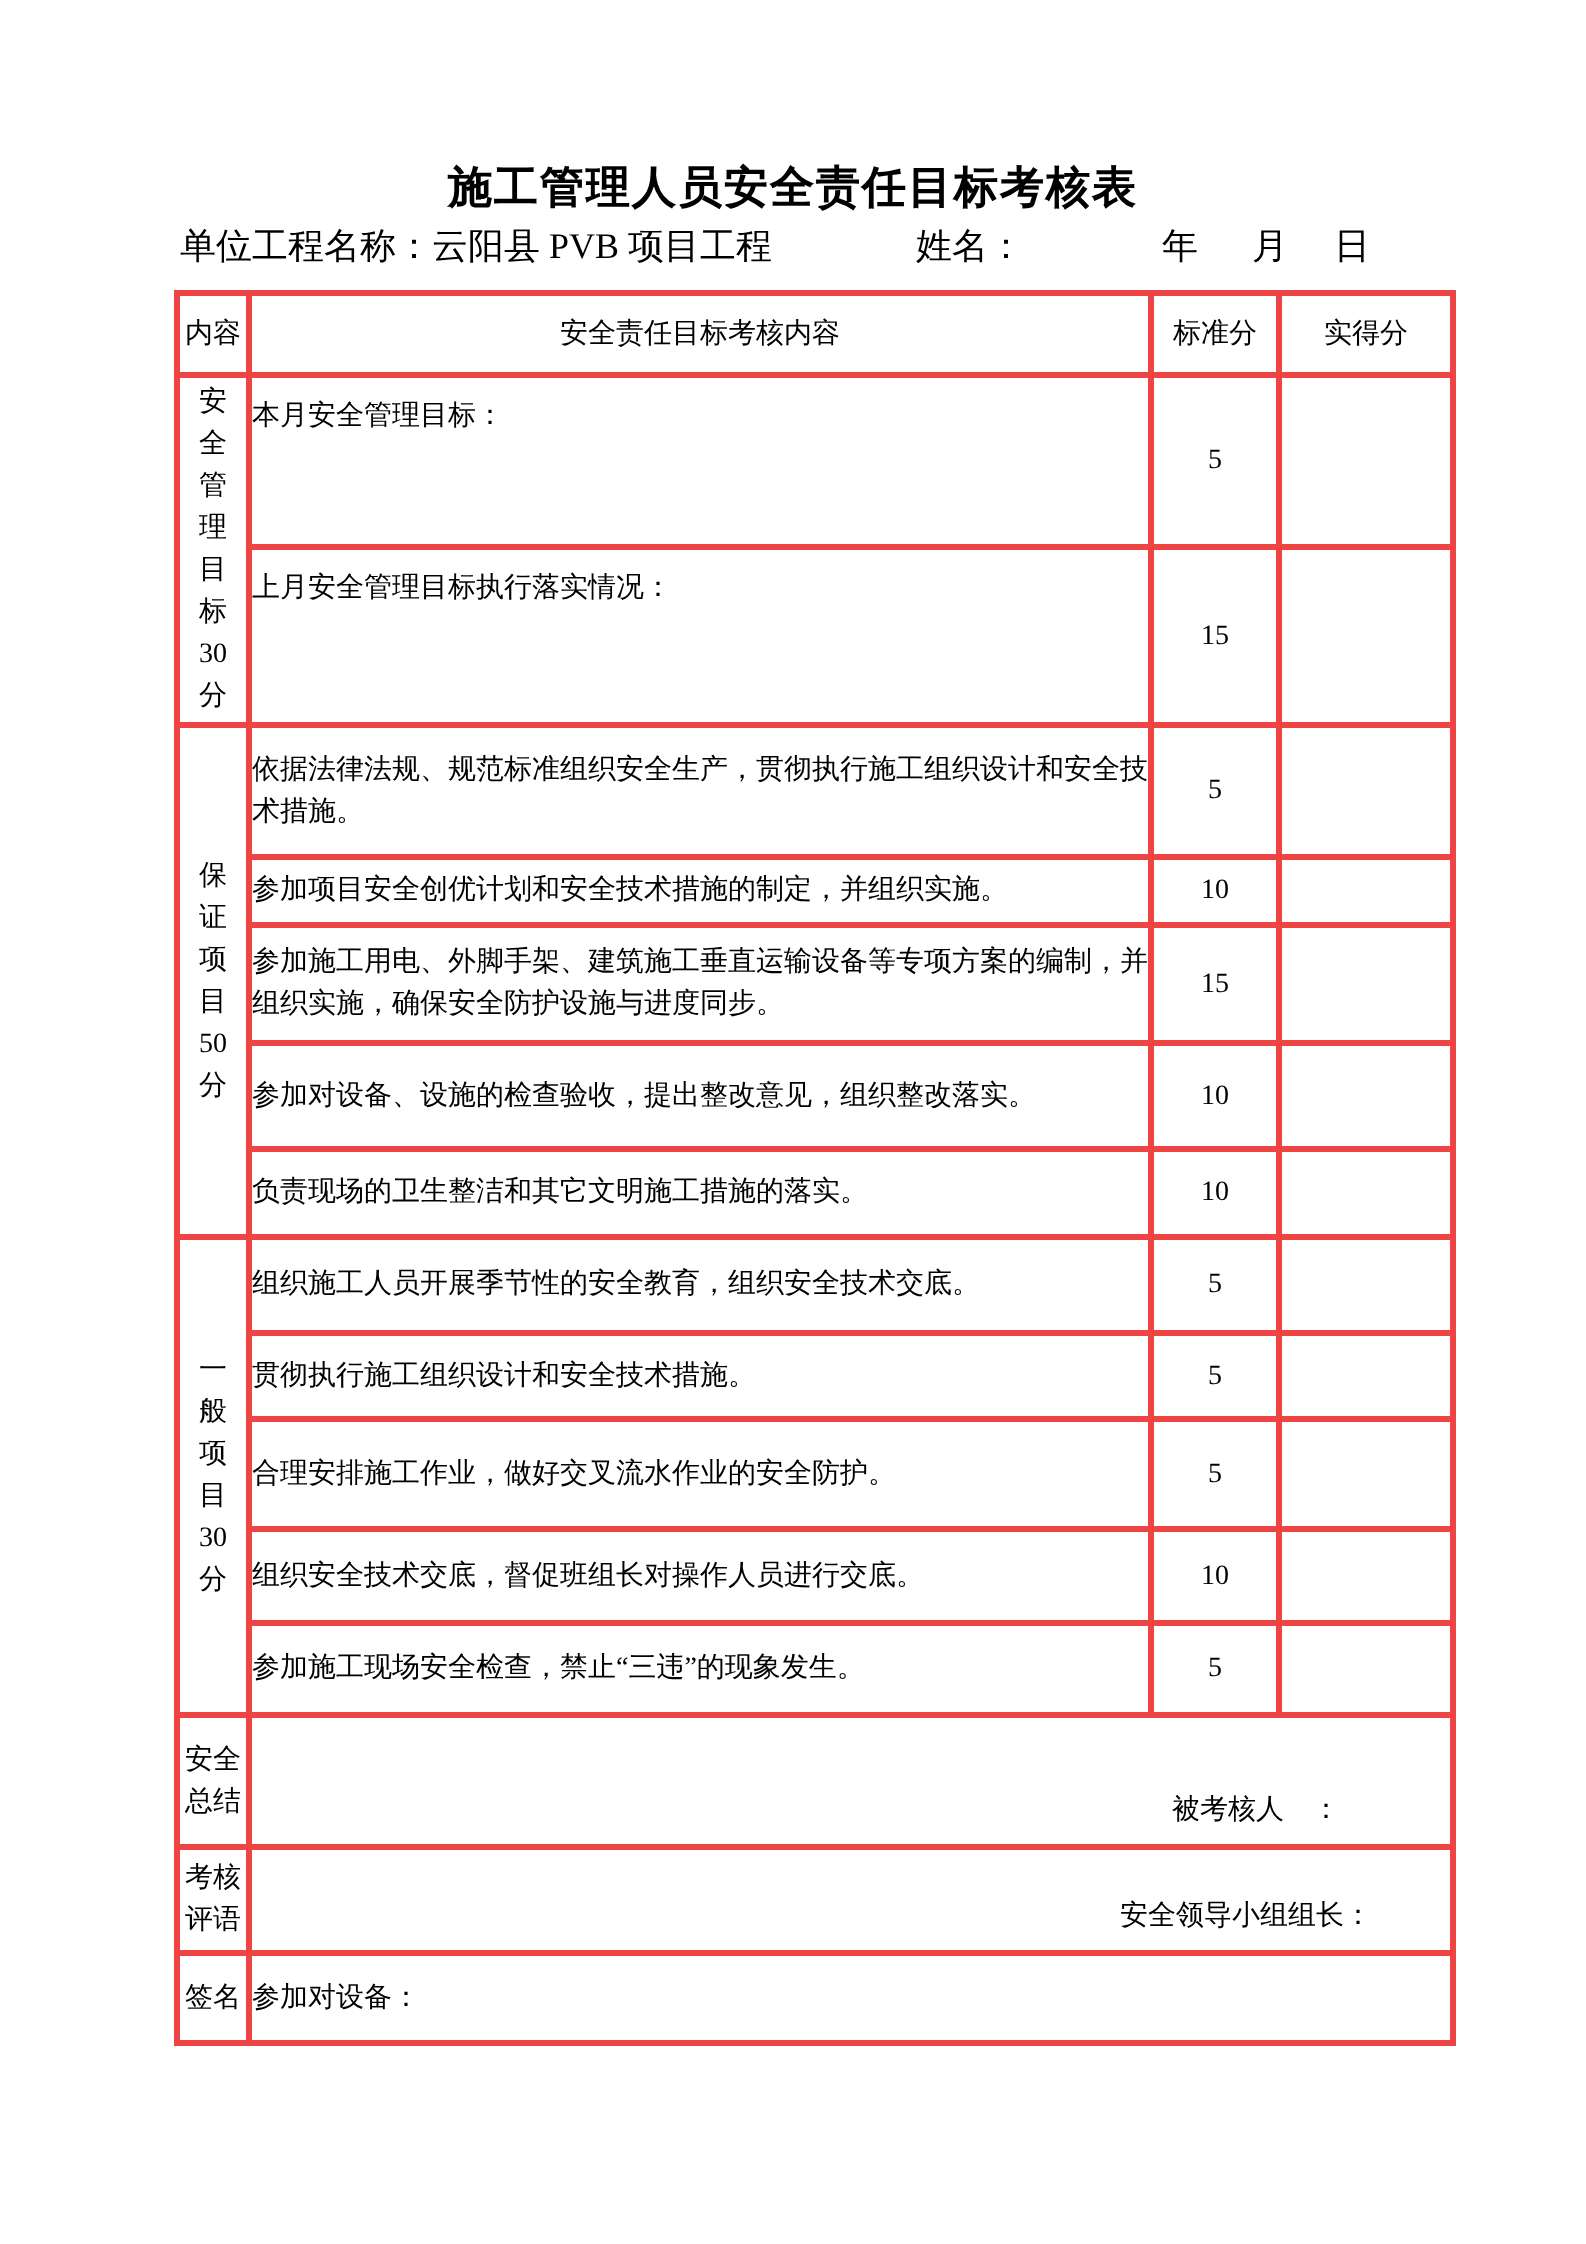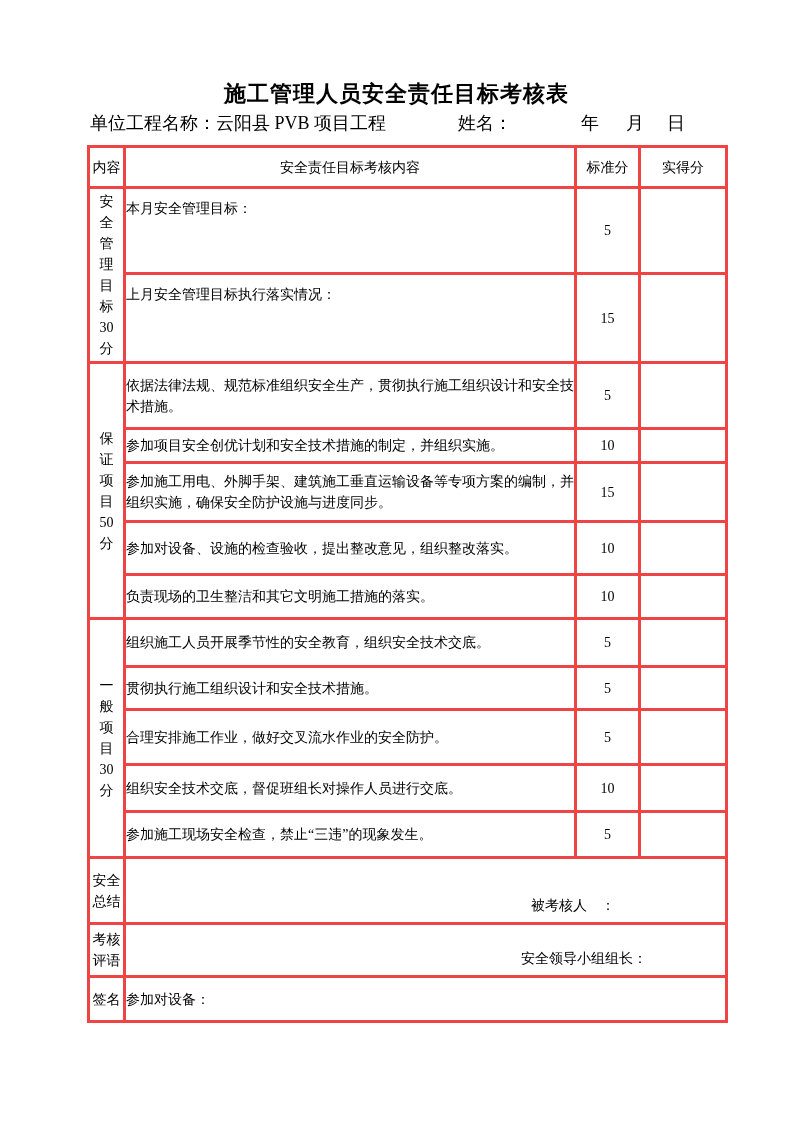--- a/index.html
+++ b/index.html
@@ -33,21 +33,21 @@
   td.cat{
     text-align:center;vertical-align:middle;line-height:21px;
     padding:0 2px;
   }
   td.content{
     text-align:left;vertical-align:middle;padding:2px 6px 2px 5px;
   }
   td.content.top{vertical-align:top;padding-top:9px;margin-top:23px;}
   td.score{text-align:center;vertical-align:middle;}
   td.actual{background:#fff;}
-  td.footer-content{vertical-align:bottom;padding:0;}
+  td.footer-content{vertical-align:bottom;padding:0;text-align:center;}
   .note{display:block;margin-bottom:6px;white-space:nowrap;}
   .note-assessed{margin-left:405px;}
   .note-leader{margin-left:395px;}
   td.sign-content{vertical-align:middle;padding-left:5px;}
 </style>
 </head>
 <body>
 
 <div class="title">施工管理人员安全责任目标考核表</div>
 

